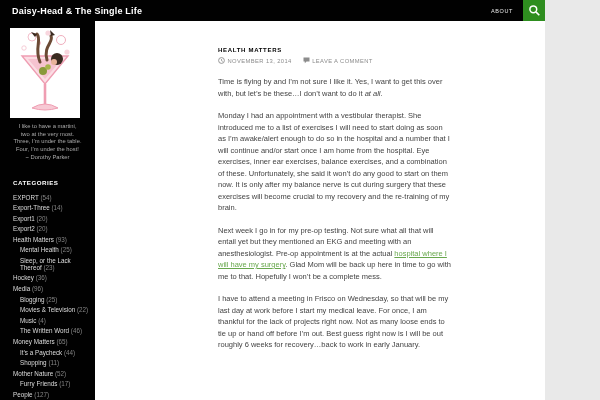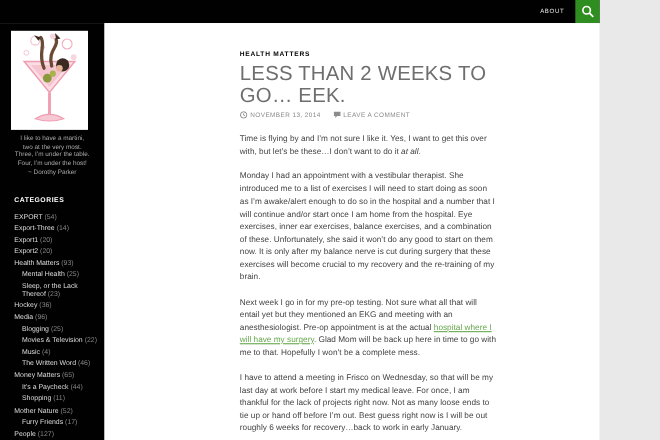--- a/index.html
+++ b/index.html
@@ -71,20 +71,21 @@
   .entry-body p {
     color:#444444; font-size:7.5px; line-height:11.5px; margin-bottom:11px;
   }
   .green-link { color:#68a74d; text-decoration:underline; cursor:pointer; }
   em { font-style:italic;text-align:right; }
 </style>
 </head>
 <body>
 
 <header class="topbar">
+  <div class="site-title">Daisy-Head &amp; The Single Life</div>
   <div class="topbar-spacer"></div>
   <a class="about-link">ABOUT</a>
   <div class="search-btn">
     <svg width="13" height="13" viewBox="0 0 13 13">
       <circle cx="5.3" cy="5.3" r="3.4" fill="none" stroke="#ffffff" stroke-width="1.5"></circle>
       <line x1="7.9" y1="7.9" x2="11.3" y2="11.3" stroke="#ffffff" stroke-width="1.6"></line>
     </svg>
   </div>
 </header>
 
@@ -139,21 +140,20 @@
       <li class="cat-item sub"><span class="cat-label">Shopping </span><span class="cat-count">(11)</span></li>
       <li class="cat-item"><span class="cat-label">Mother Nature </span><span class="cat-count">(52)</span></li>
       <li class="cat-item sub"><span class="cat-label">Furry Friends </span><span class="cat-count">(17)</span></li>
       <li class="cat-item"><span class="cat-label">People </span><span class="cat-count">(127)</span></li>
     </ul>
 </aside>
 
 <main class="content">
   <article>
     <div class="entry-cat">HEALTH MATTERS</div>
-    <h1 class="entry-title">LESS THAN 2 WEEKS TO GO… EEK.</h1>
     <div class="entry-meta">
       <span class="meta-item">
         <svg width="7" height="7" viewBox="0 0 7 7">
           <circle cx="3.5" cy="3.5" r="2.9" fill="none" stroke="#8c8c8c" stroke-width="0.9"></circle>
           <path d="M3.5 2 L3.5 3.7 L4.8 4.4" fill="none" stroke="#8c8c8c" stroke-width="0.8"></path>
         </svg>
         <span>NOVEMBER 13, 2014</span>
       </span>
       <span class="meta-item">
         <svg width="7" height="7" viewBox="0 0 7 7">

